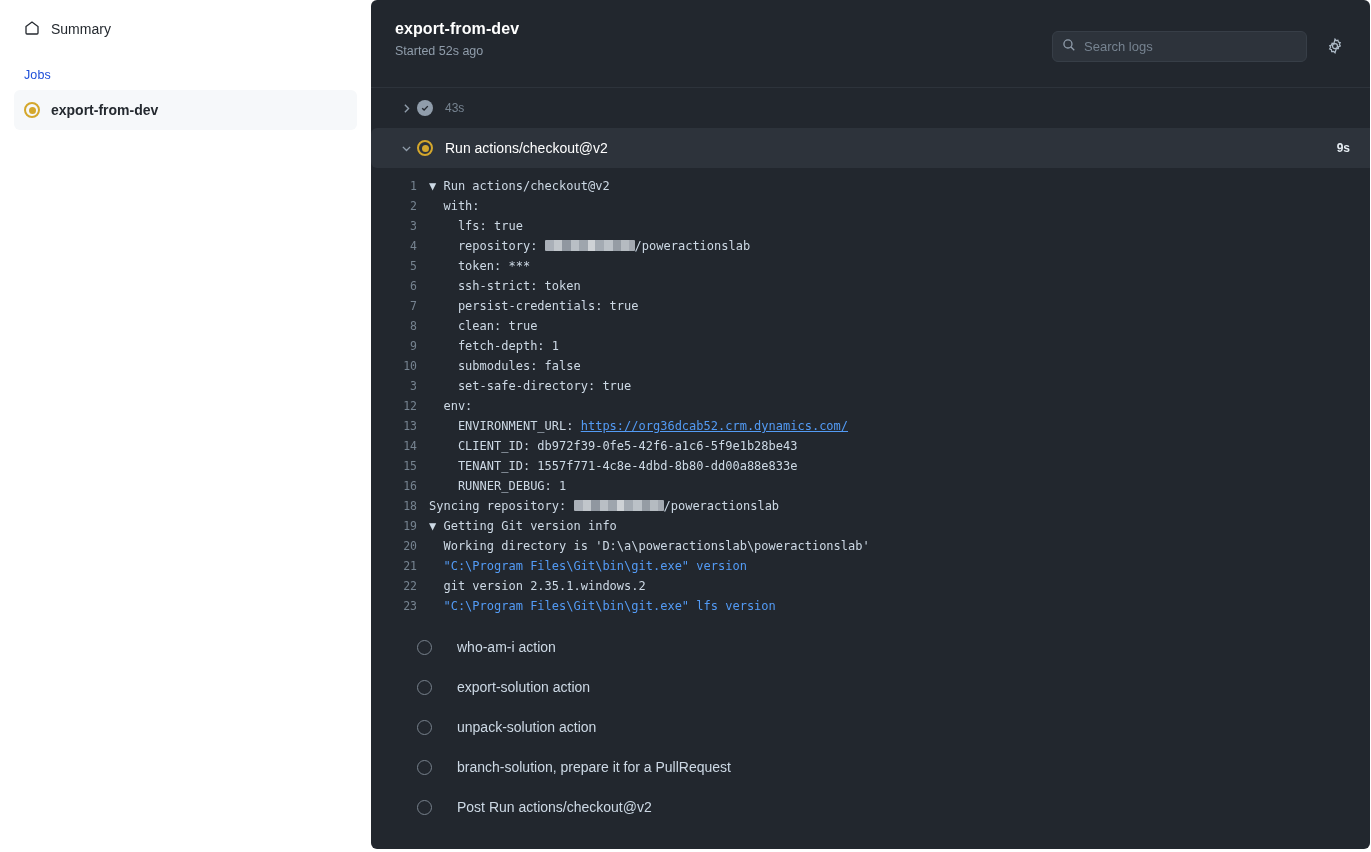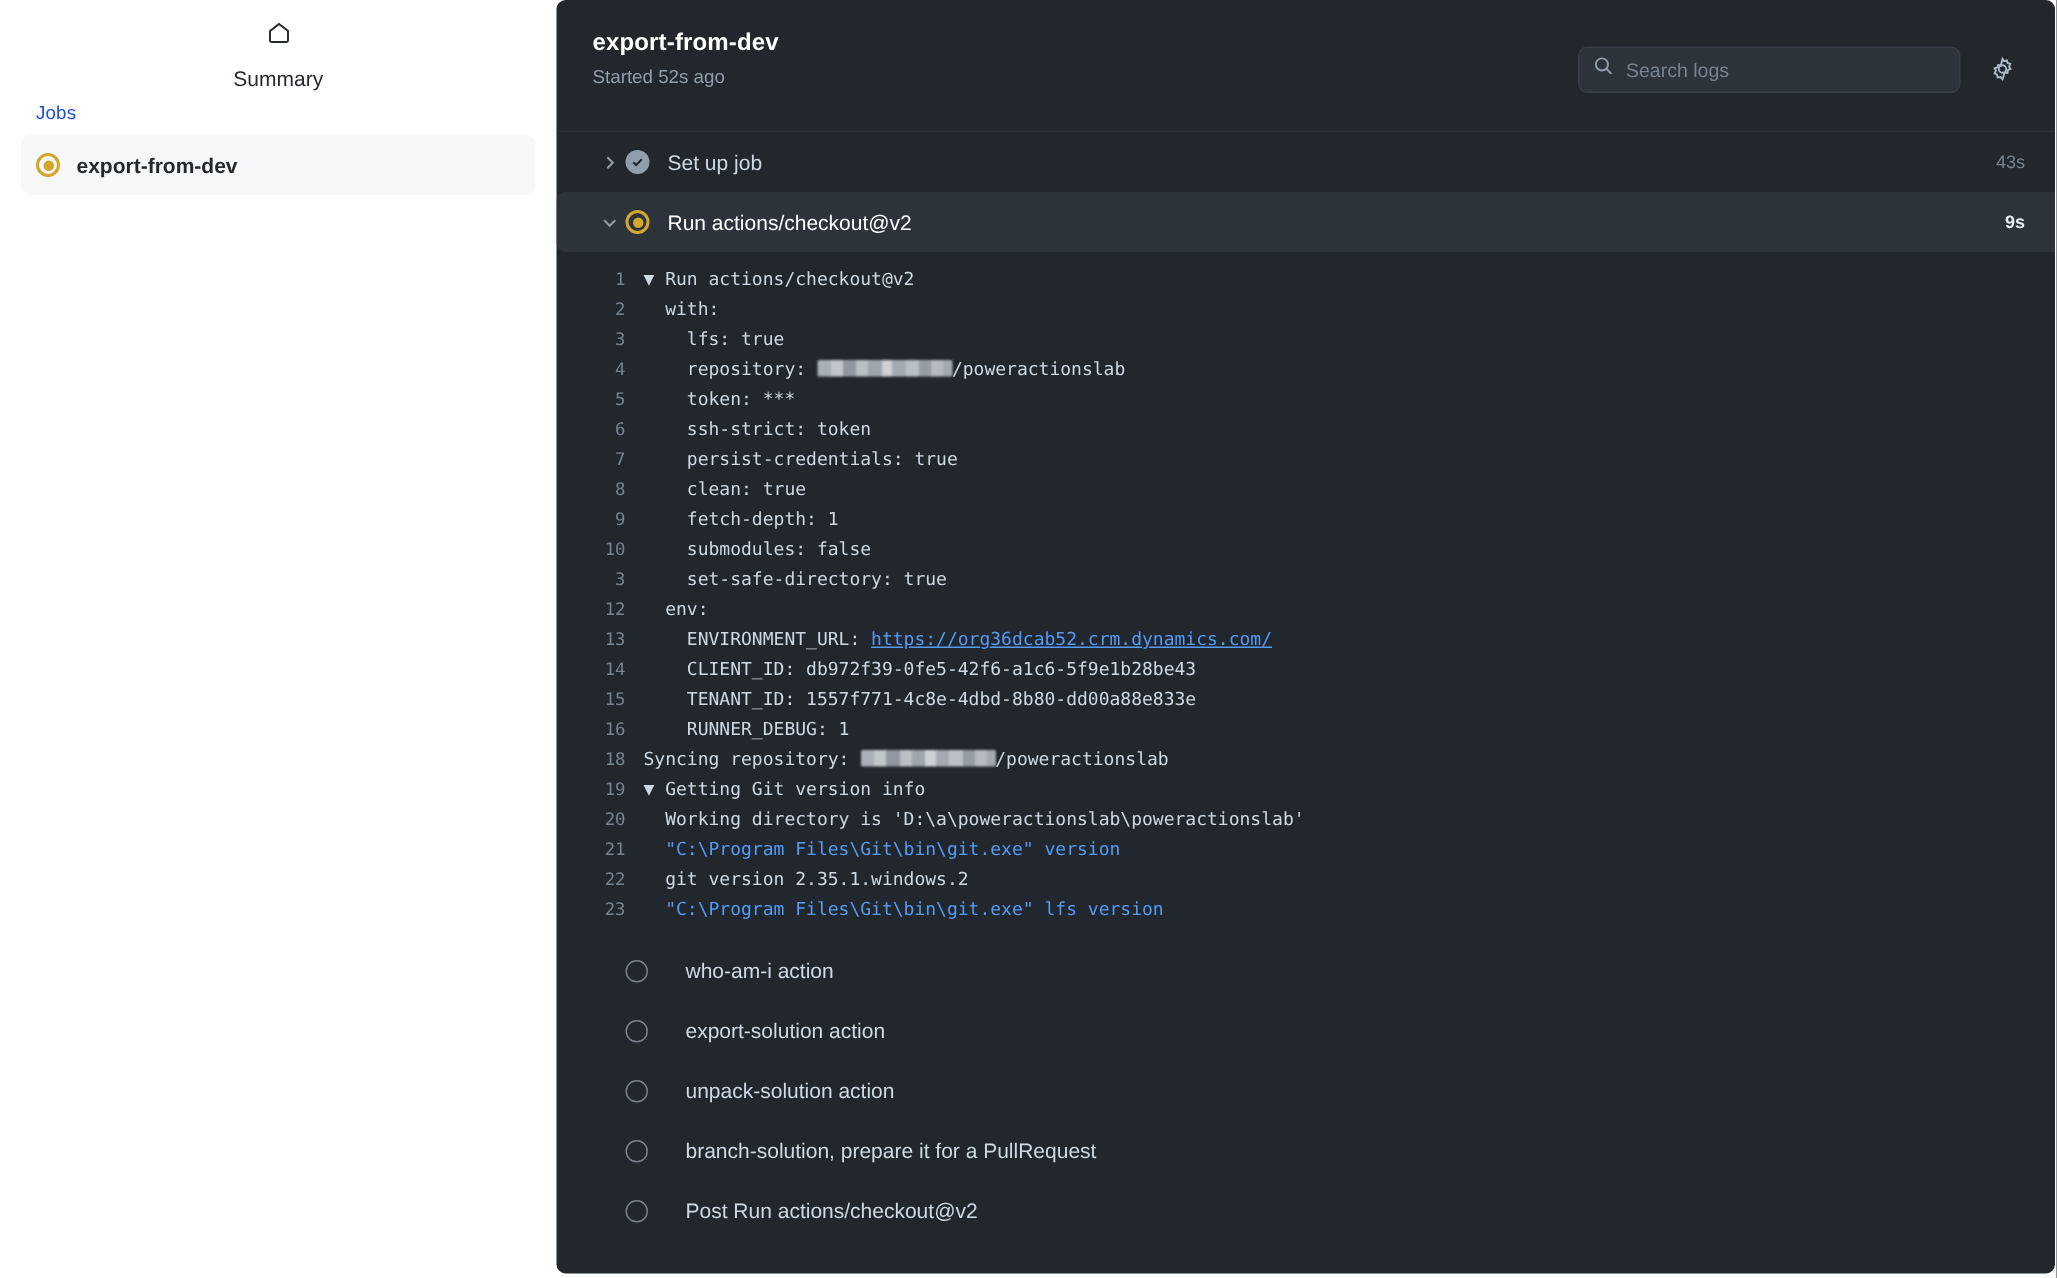--- a/index.html
+++ b/index.html
@@ -27,21 +27,21 @@
   .side-row {
     display: flex;
     align-items: center;
     height: 30px;
     padding: 0 10px;
     border-radius: 6px;
     gap: 11px;
     color: #24292f;
     font-size: 14px;
   }
-  #summary-row { margin-top: 0; flex-direction: column; }
+  #summary-row { margin-top: 0; }
   #summary-row .side-label { font-weight: 400; }
   .side-heading {
     font-size: 12.5px;
     color: #1d4ed8;
     padding: 0 10px;
     margin-top: 24px;
     margin-bottom: 8px;
     letter-spacing: 0.1px;
   }
   #job-row {
@@ -305,21 +305,20 @@
         <path d="M6 3.5 10.5 8 6 12.5"></path>
       </svg>
     </span>
     <span class="status-icon">
       <span class="check-gray">
         <svg width="10" height="10" viewBox="0 0 16 16" fill="none" stroke="#22272e" stroke-width="2.2">
           <path d="M3.5 8.3 6.6 11.3 12.5 5"></path>
         </svg>
       </span>
     </span>
-    <span class="step-label">Set up job</span>
     <span class="step-time">43s</span>
   </div>
 
   <div class="step-row active">
     <span class="chev">
       <svg width="13" height="13" viewBox="0 0 16 16" fill="none" stroke="currentColor" stroke-width="1.7">
         <path d="M3.5 6 8 10.5 12.5 6"></path>
       </svg>
     </span>
     <span class="status-icon">

